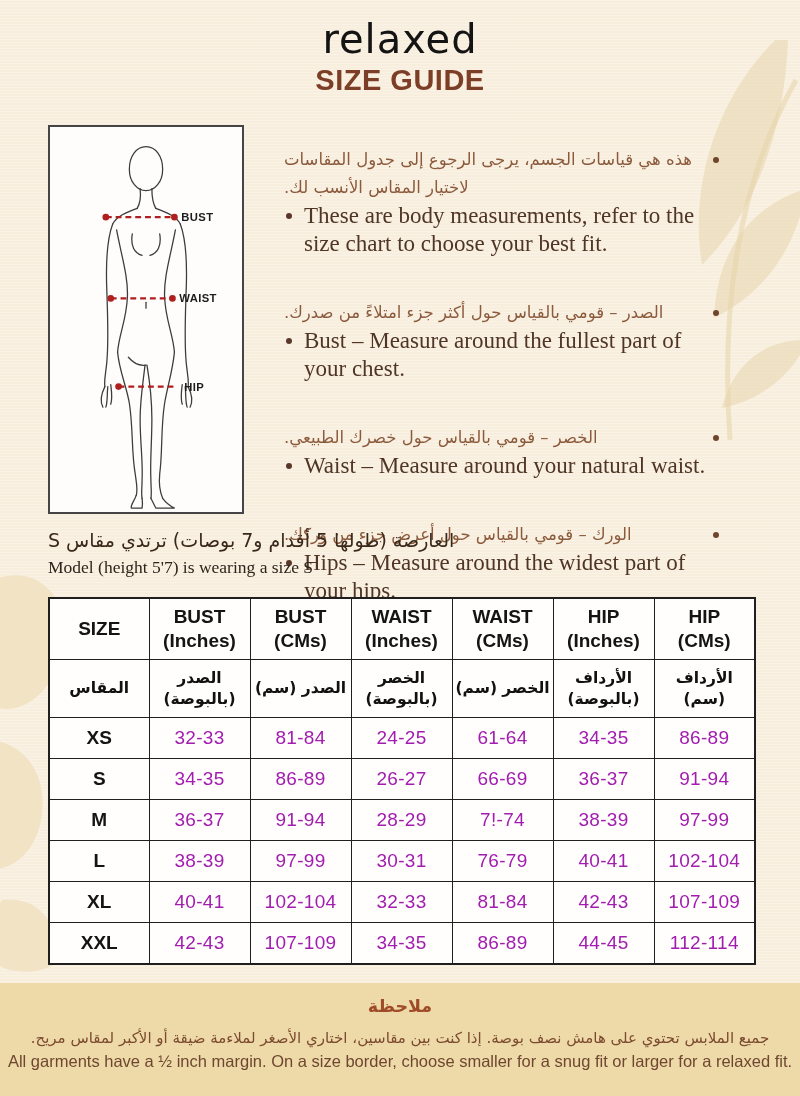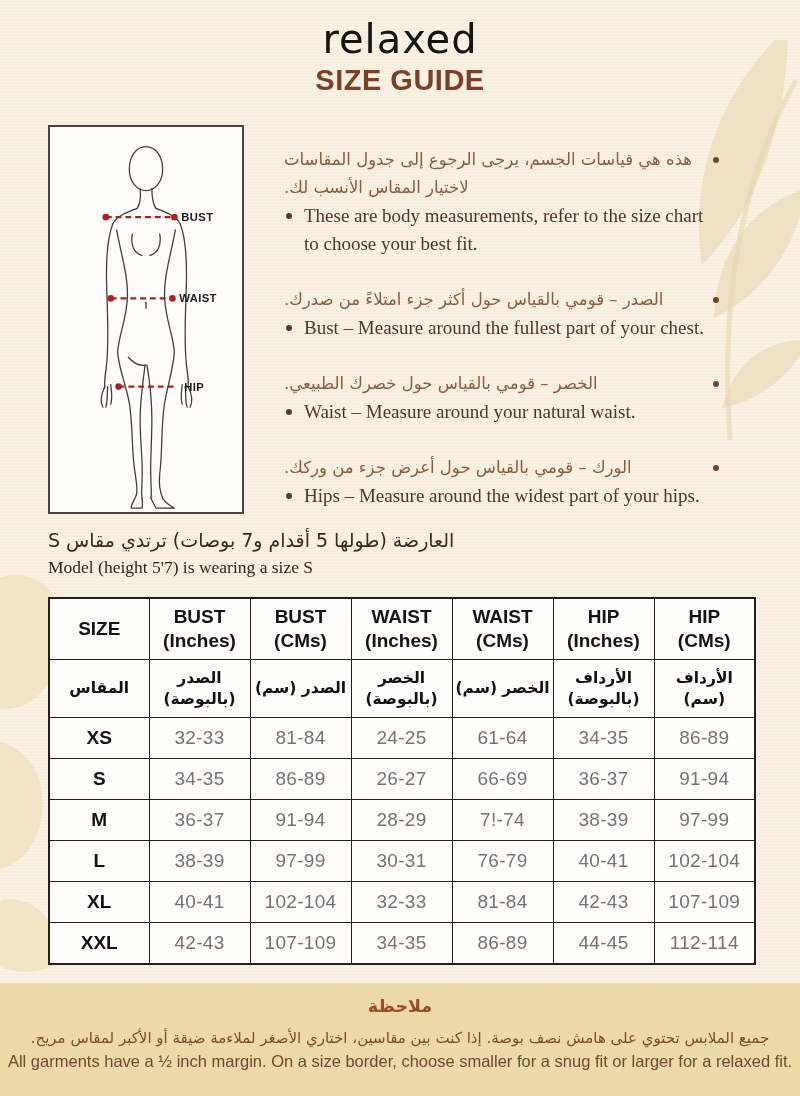--- a/index.html
+++ b/index.html
@@ -18,42 +18,42 @@
   .logo{font-family:"DejaVu Sans",sans-serif;font-size:40px;font-weight:500;letter-spacing:1px;color:#141414;line-height:46px;}
   .guide-title{font-size:29px;font-weight:bold;letter-spacing:.5px;color:#7d3e27;line-height:36px;}
 
   
   .figure-box{left:48px;top:125px;width:196px;height:389px;background:#fffdfb;border:2px solid #454545;box-sizing:border-box;}
   .figure-box svg{display:block;width:100%;height:100%;}
   .measure-label{font-family:"Liberation Sans",sans-serif;font-weight:bold;font-size:11.5px;fill:#1d1d1d;letter-spacing:.4px;}
 
   
   .instructions{left:284px;top:146px;width:437px;}
-  .group + .group{margin-top:28px;}
+  .group + .group{margin-top:41px;}
   .item{position:relative;line-height:28px;}
   .item .bullet{position:absolute;top:11px;width:6px;height:6px;border-radius:50%;background:#6f452c;}
   .item-ar{direction:rtl;text-align:left;padding-right:20px;font-family:"DejaVu Sans",sans-serif;font-size:16.5px;color:#8b5a3c;}
   .item-ar .bullet{right:2px;}
-  .item-en{padding-left:20px;font-family:"Liberation Serif",serif;font-size:19px;color:#4f3526;}
+  .item-en{padding-left:20px;font-family:"Liberation Serif",serif;font-size:23px;color:#4f3526;}
   .item-en .bullet{left:2px;background:#59382a;}
 
   
   .model-note{left:48px;top:527px;width:520px;}
   .model-ar{direction:rtl;text-align:left;font-family:"DejaVu Sans",sans-serif;font-size:19px;color:#39281b;line-height:27px;}
   .model-en{font-family:"Liberation Serif",serif;font-size:17.5px;color:#2f241a;line-height:27px;}
 
   
   .size-table{left:48px;top:597px;}
   table{border-collapse:collapse;table-layout:fixed;width:706px;border:2.5px solid #1f1f1f;}
   th,td{border:1.6px solid #1f1f1f;background:#fffefd;text-align:center;vertical-align:middle;padding:0;}
   col.c-size{width:100px;} col.c-val{width:101px;}
   tr.hdr-en th{height:60px;font-size:19px;font-weight:bold;color:#141414;line-height:24px;}
   tr.hdr-ar th{height:57px;direction:rtl;font-family:"DejaVu Sans",sans-serif;font-size:15.5px;font-weight:bold;color:#111;line-height:21px;}
   tr.data th{height:40px;font-size:19px;font-weight:bold;color:#141414;}
-  tr.data td{height:40px;font-size:19px;font-weight:500;color:#737373;letter-spacing:.3px;}
+  tr.data td{height:40px;font-size:19px;font-weight:500;color:#a21caf;letter-spacing:.3px;}
 
   
   .note-band{top:983px;left:0;width:800px;height:113px;background:#eeda accent;background:#eedaa9;text-align:center;}
   .note-title-ar{font-family:"DejaVu Sans",sans-serif;font-size:17.5px;font-weight:bold;color:#a04b28;line-height:26px;margin-top:10px;direction:rtl;}
   .note-title-en{font-size:20px;font-weight:bold;color:#a04b28;line-height:26px;}
   .note-body-ar{direction:rtl;font-family:"DejaVu Sans",sans-serif;font-size:15px;color:#7c4a2f;line-height:23px;margin-top:8px;}
   .note-body-en{font-size:16.5px;color:#6f4730;line-height:23px;}
 </style>
 </head>
 <body>

